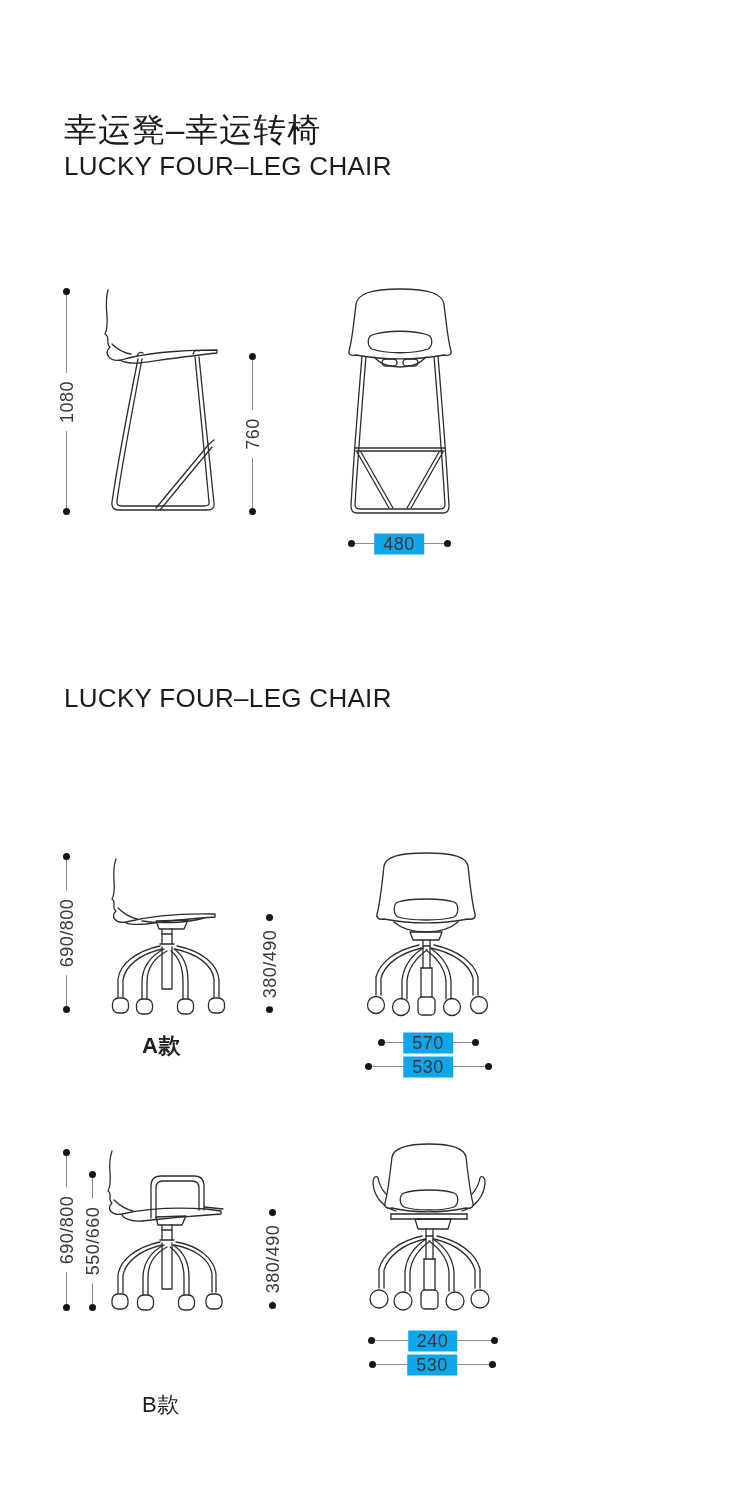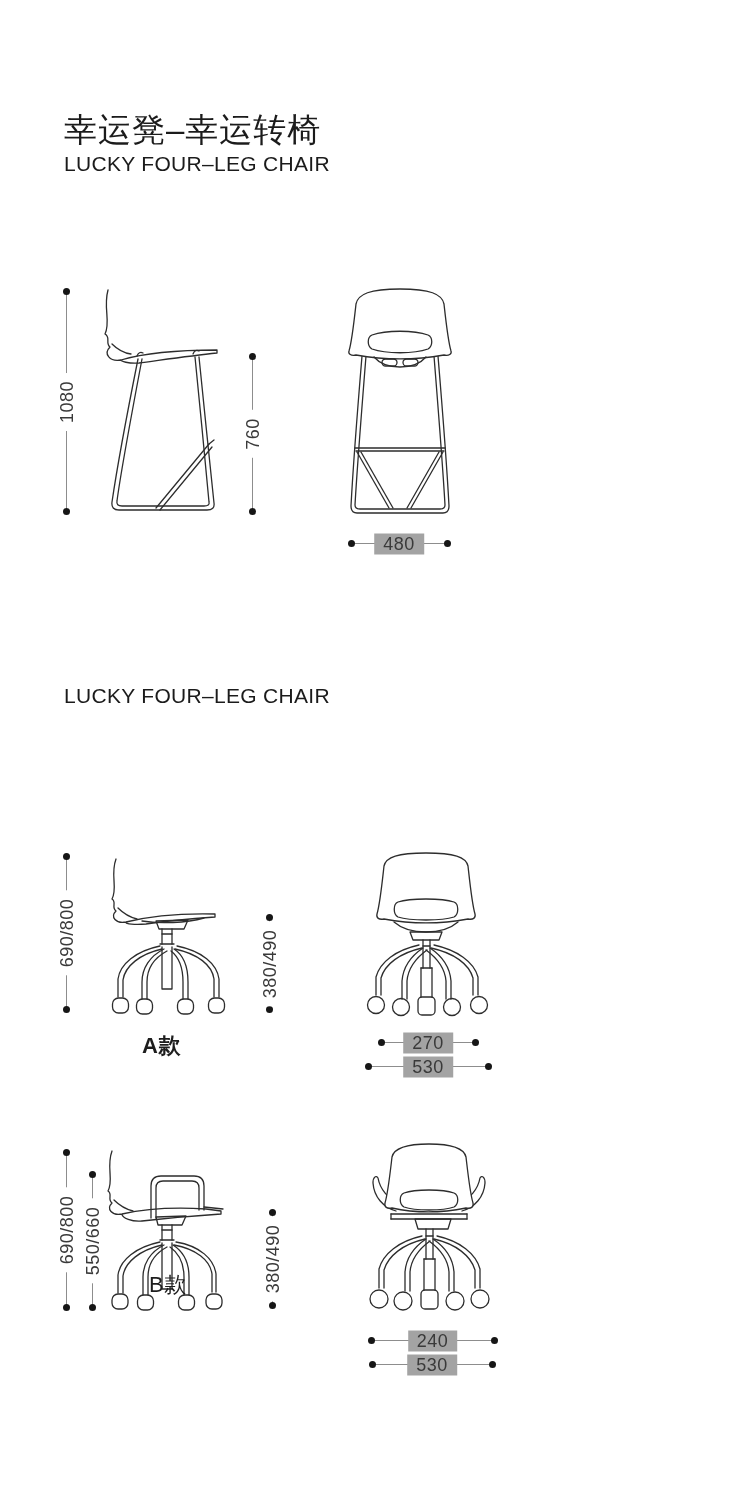--- a/index.html
+++ b/index.html
@@ -3,21 +3,21 @@
 <meta charset="utf-8">
 <style>
   html,body{margin:0;padding:0;background:#ffffff;}
   .canvas{
     position:relative;width:750px;height:1500px;background:#ffffff;overflow:hidden;
     font-family:"Liberation Sans","DejaVu Sans",sans-serif;
   }
   
   .title-block{position:absolute;color:#1b1b1b;}
   .title-zh{font-size:33px;line-height:1.15;letter-spacing:1px;font-weight:500;}
-  .title-en{font-size:21px;line-height:1.1;letter-spacing:0.3px;margin-top:3px;font-weight:400;}
+  .title-en{font-size:26px;line-height:1.1;letter-spacing:0.3px;margin-top:3px;font-weight:400;}
   
   .drawing{position:absolute;}
   .drawing path,.drawing rect,.drawing circle{vector-effect:non-scaling-stroke;}
   
   .vdim{position:absolute;width:0;}
   .vdim .dline{position:absolute;left:-0.5px;top:3px;bottom:3px;width:1px;background:#8d8d8d;}
   .vdim .dot{position:absolute;left:-3.5px;width:7px;height:7px;border-radius:50%;background:#161616;}
   .vdim .dot.t{top:-3px;}
   .vdim .dot.b{bottom:-3px;}
   .vdim .vlabel{
@@ -27,21 +27,21 @@
     white-space:nowrap;letter-spacing:0.5px;
   }
   .hdim{position:absolute;height:0;}
   .hdim .dline{position:absolute;top:-0.5px;left:3px;right:3px;height:1px;background:#8d8d8d;}
   .hdim .dot{position:absolute;top:-3.5px;width:7px;height:7px;border-radius:50%;background:#161616;}
   .hdim .dot.l{left:-3.5px;}
   .hdim .dot.r{right:-3.5px;}
   .hdim .hlabel{
     position:absolute;left:50%;top:0.5px;
     transform:translate(-50%,-50%);
-    background:#a3a3a3;padding:0 9px;font-size:18px;color:#3a3a3a;
+    background:#0ea5e9;padding:0 9px;font-size:18px;color:#3a3a3a;
     white-space:nowrap;letter-spacing:0.5px;
   }
   .variant-label{position:absolute;font-size:22px;color:#1d1d1d;letter-spacing:0.5px;}
 </style>
 </head>
 <body>
 
 <div class="canvas">
 
   <div class="title-block" style="left:64px;top:111px;">
@@ -183,21 +183,21 @@
   <div class="vdim" style="left:269px;top:917px;height:93px;">
     <span class="dline"></span>
     <span class="dot t"></span>
     <span class="dot b"></span>
     <span class="vlabel">380/490</span>
   </div>
   <div class="hdim" style="left:381px;top:1042px;width:94px;">
     <span class="dline"></span>
     <span class="dot l"></span>
     <span class="dot r"></span>
-    <span class="hlabel">270</span>
+    <span class="hlabel">570</span>
   </div>
   <div class="hdim" style="left:368px;top:1066px;width:120px;">
     <span class="dline"></span>
     <span class="dot l"></span>
     <span class="dot r"></span>
     <span class="hlabel">530</span>
   </div>
   <div class="variant-label" style="left:142px;top:1031px;font-weight:bold;">A款</div>
 
   <svg class="drawing" style="left:94px;top:1141px;" width="150" height="175" viewBox="0 0 150 175">
@@ -296,15 +296,15 @@
     <span class="dot l"></span>
     <span class="dot r"></span>
     <span class="hlabel">240</span>
   </div>
   <div class="hdim" style="left:372px;top:1364px;width:120px;">
     <span class="dline"></span>
     <span class="dot l"></span>
     <span class="dot r"></span>
     <span class="hlabel">530</span>
   </div>
-  <div class="variant-label" style="left:142px;top:1270px;margin-left:7px;">B款</div>
+  <div class="variant-label" style="left:142px;top:1390px;">B款</div>
 
 </div>
 
 </body></html>

